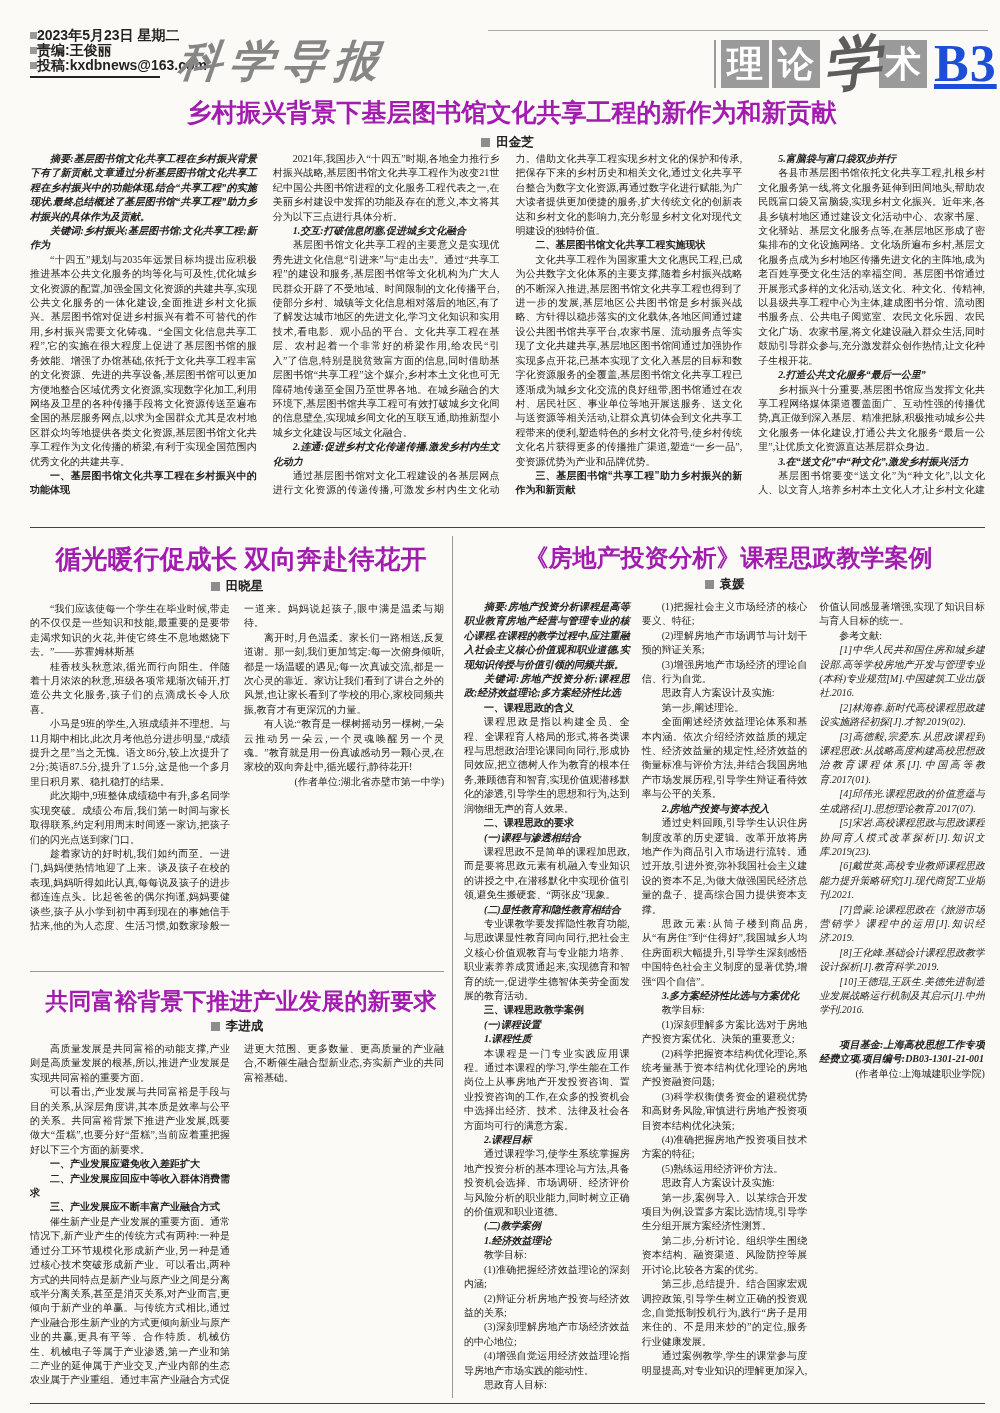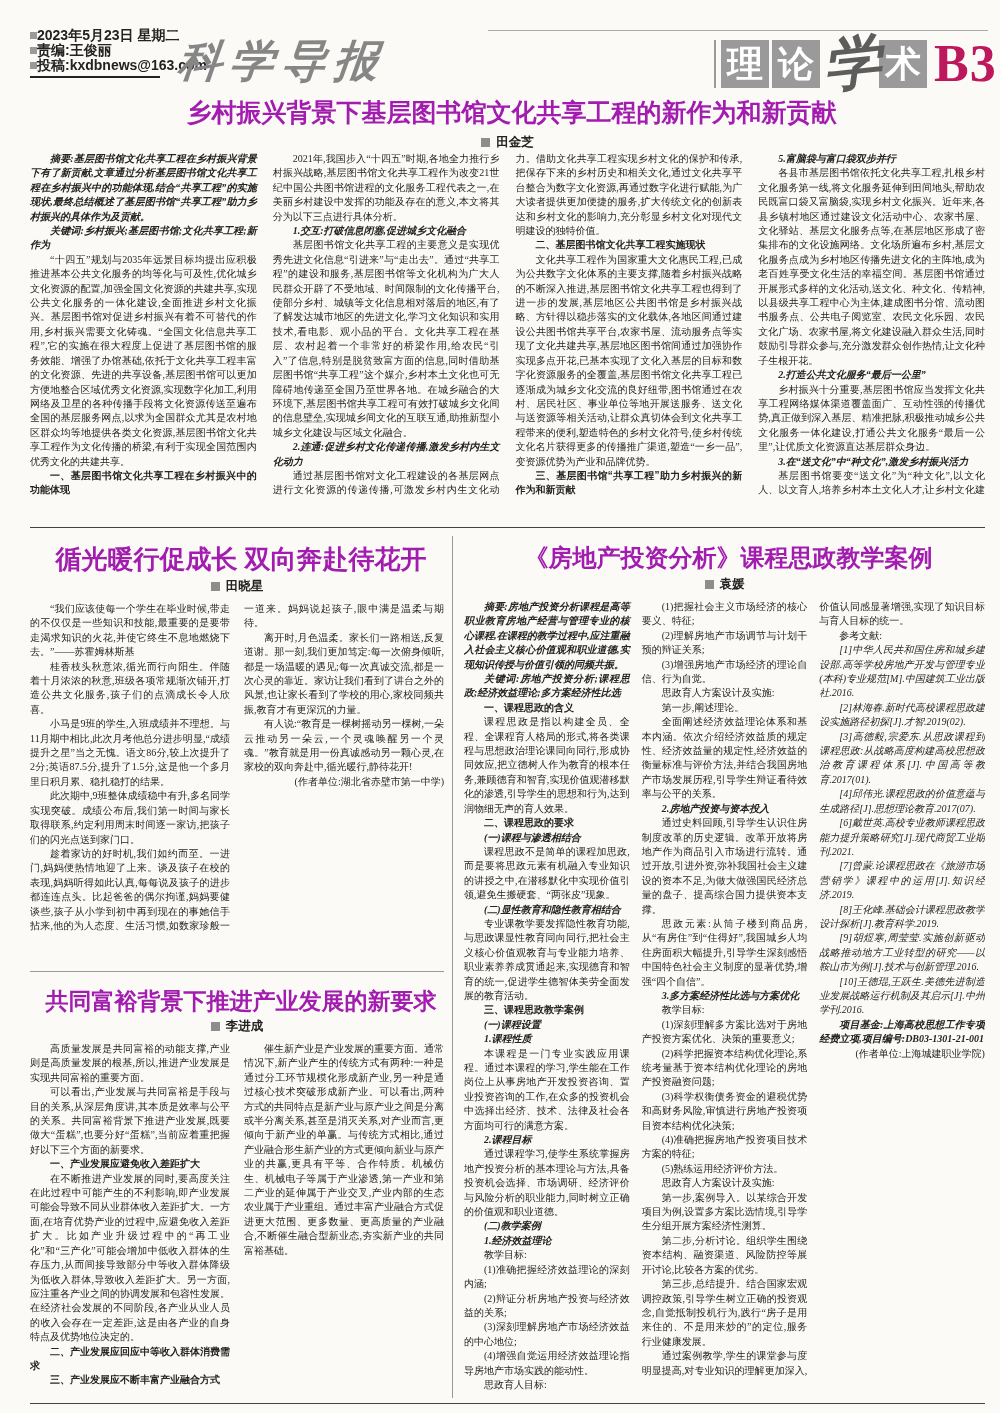--- a/index.html
+++ b/index.html
@@ -25,22 +25,22 @@
     display:flex;align-items:center;justify-content:center;
     width:48px;height:48px;background:#9a9a9a;color:#fff;
     font-size:36px;font-weight:900;margin-right:3px;
     font-family:"Liberation Sans","DejaVu Sans",sans-serif;
   }
   .scallig{
     display:inline-block;width:56px;font-size:58px;line-height:48px;color:#5d5d5d;
     font-weight:700;font-style:italic;transform:rotate(-6deg);text-align:center;
   }
   .pageno{
-    font-size:52px;line-height:48px;font-weight:900;color:#be185d;margin-left:4px;
-    font-family:"Liberation Serif","DejaVu Serif",serif;letter-spacing:1px;
+    font-size:52px;line-height:48px;font-weight:900;color:#1d4ed8;margin-left:4px;
+    font-family:"Liberation Serif","DejaVu Serif",serif;letter-spacing:1px;text-decoration:underline;
   }
   
   .art-title{
     position:absolute;margin:4px;text-align:center;color:#a21caf;
     font-family:"Liberation Sans","DejaVu Sans",sans-serif;font-weight:900;
     white-space:nowrap;
   }
   .byline{
     position:absolute;display:flex;align-items:center;justify-content:center;gap:6px;
     font-size:12.5px;font-weight:700;color:#222;
@@ -53,21 +53,21 @@
     column-fill:auto;
   }
   .cols4{column-count:4;column-gap:16px;}
   .cols3{column-count:3;column-gap:12px;}
   .cols2{column-count:2;column-gap:14px;}
   .blk{margin:0;text-indent:2em;}
   .t-abs,.t-kw{font-weight:700;font-style:italic;}
   .t-h1{font-weight:700;font-family:"Liberation Sans","DejaVu Sans",sans-serif;}
   .t-h2{font-weight:700;font-style:italic;}
   .t-ref,.t-fund{font-style:italic;}
-  .t-fund{font-weight:700;}
+  .t-fund{font-weight:700;margin-top:20px;}
   .t-end{text-align:right;font-weight:400;text-indent:0;}
   
   .rule{position:absolute;background:#444;}
   .rule-soft{position:absolute;background:#999;}
 </style>
 </head>
 <body>
 
 <div class="page">
 
@@ -147,21 +147,20 @@
 
   <h1 class="art-title" style="left:30px;top:982px;width:414px;font-size:23px;">共同富裕背景下推进产业发展的新要求</h1>
   <div class="byline" style="left:30px;top:1018px;width:414px;">
     <span class="bsq"></span>
     <span>李进成</span>
   </div>
   <div class="body cols2" style="left:30px;top:1042px;width:414px;height:354px;">
       <p class="blk t-p">高质量发展是共同富裕的动能支撑,产业则是高质量发展的根基,所以,推进产业发展是实现共同富裕的重要方面。</p>
       <p class="blk t-p">可以看出,产业发展与共同富裕是手段与目的关系,从深层角度讲,其本质是效率与公平的关系。共同富裕背景下推进产业发展,既要做大“蛋糕”,也要分好“蛋糕”,当前应着重把握好以下三个方面的新要求。</p>
       <p class="blk t-h1">一、产业发展应避免收入差距扩大</p>
-      <p class="blk t-p">在不断推进产业发展的同时,要高度关注在此过程中可能产生的不利影响,即产业发展可能会导致不同从业群体收入差距扩大。一方面,在培育优势产业的过程中,应避免收入差距扩大。比如产业升级过程中的“再工业化”和“三产化”可能会增加中低收入群体的生存压力,从而间接导致部分中等收入群体降级为低收入群体,导致收入差距扩大。另一方面,应注重各产业之间的协调发展和包容性发展。在经济社会发展的不同阶段,各产业从业人员的收入会存在一定差距,这是由各产业的自身特点及优势地位决定的。</p>
       <p class="blk t-h1">二、产业发展应回应中等收入群体消费需求</p>
       <p class="blk t-h1">三、产业发展应不断丰富产业融合方式</p>
       <p class="blk t-p">催生新产业是产业发展的重要方面。通常情况下,新产业产生的传统方式有两种:一种是通过分工环节规模化形成新产业,另一种是通过核心技术突破形成新产业。可以看出,两种方式的共同特点是新产业与原产业之间是分离或半分离关系,甚至是消灭关系,对产业而言,更倾向于新产业的单赢。与传统方式相比,通过产业融合形生新产业的方式更倾向新业与原产业的共赢,更具有平等、合作特质。机械仿生、机械电子等属于产业渗透,第一产业和第二产业的延伸属于产业交叉,产业内部的生态农业属于产业重组。通过丰富产业融合方式促进更大范围、更多数量、更高质量的产业融合,不断催生融合型新业态,夯实新产业的共同富裕基础。</p>
     </div>
 
   <div class="rule-soft" style="left:452px;top:536px;width:1px;height:862px;"></div>
 
   <h1 class="art-title" style="left:464px;top:538px;width:521px;font-size:24px;">《房地产投资分析》课程思政教学案例</h1>
   <div class="byline" style="left:464px;top:576px;width:521px;">
     <span class="bsq"></span>
@@ -210,24 +209,24 @@
       <p class="blk t-p">思政育人方案设计及实施:</p>
       <p class="blk t-p">第一步,案例导入。以某综合开发项目为例,设置多方案比选情境,引导学生分组开展方案经济性测算。</p>
       <p class="blk t-p">第二步,分析讨论。组织学生围绕资本结构、融资渠道、风险防控等展开讨论,比较各方案的优劣。</p>
       <p class="blk t-p">第三步,总结提升。结合国家宏观调控政策,引导学生树立正确的投资观念,自觉抵制投机行为,践行“房子是用来住的、不是用来炒的”的定位,服务行业健康发展。</p>
       <p class="blk t-p">通过案例教学,学生的课堂参与度明显提高,对专业知识的理解更加深入,价值认同感显著增强,实现了知识目标与育人目标的统一。</p>
       <p class="blk t-p">参考文献:</p>
       <p class="blk t-ref">[1]中华人民共和国住房和城乡建设部.高等学校房地产开发与管理专业(本科)专业规范[M].中国建筑工业出版社.2016.</p>
       <p class="blk t-ref">[2]林海春.新时代高校课程思政建设实施路径初探[J].才智.2019(02).</p>
       <p class="blk t-ref">[3]高德毅,宗爱东.从思政课程到课程思政:从战略高度构建高校思想政治教育课程体系[J].中国高等教育.2017(01).</p>
       <p class="blk t-ref">[4]邱伟光.课程思政的价值意蕴与生成路径[J].思想理论教育.2017(07).</p>
+      <p class="blk t-ref">[5]宋岩.高校课程思政与思政课程协同育人模式改革探析[J].知识文库.2019(23).</p>
       <p class="blk t-ref">[6]戴世英.高校专业教师课程思政能力提升策略研究[J].现代商贸工业期刊.2021.</p>
       <p class="blk t-ref">[7]曾蒙.论课程思政在《旅游市场营销学》课程中的运用[J].知识经济.2019.</p>
       <p class="blk t-ref">[8]王化峰.基础会计课程思政教学设计探析[J].教育科学.2019.</p>
-      <p class="blk t-ref">[9]胡煜寒,周莹莹.实施创新驱动战略推动地方工业转型的研究——以鞍山市为例[J].技术与创新管理.2016.</p>
       <p class="blk t-ref">[10]王德琨,王跃生.美德先进制造业发展战略运行机制及其启示[J].中州学刊.2016.</p>
       <p class="blk t-fund">项目基金:上海高校思想工作专项经费立项,项目编号:DB03-1301-21-001</p>
       <p class="blk t-end">(作者单位:上海城建职业学院)</p>
     </div>
 
   <div class="rule" style="left:30px;top:1403px;width:955px;height:1px;"></div>
 
 </div>
 
 </body></html>

